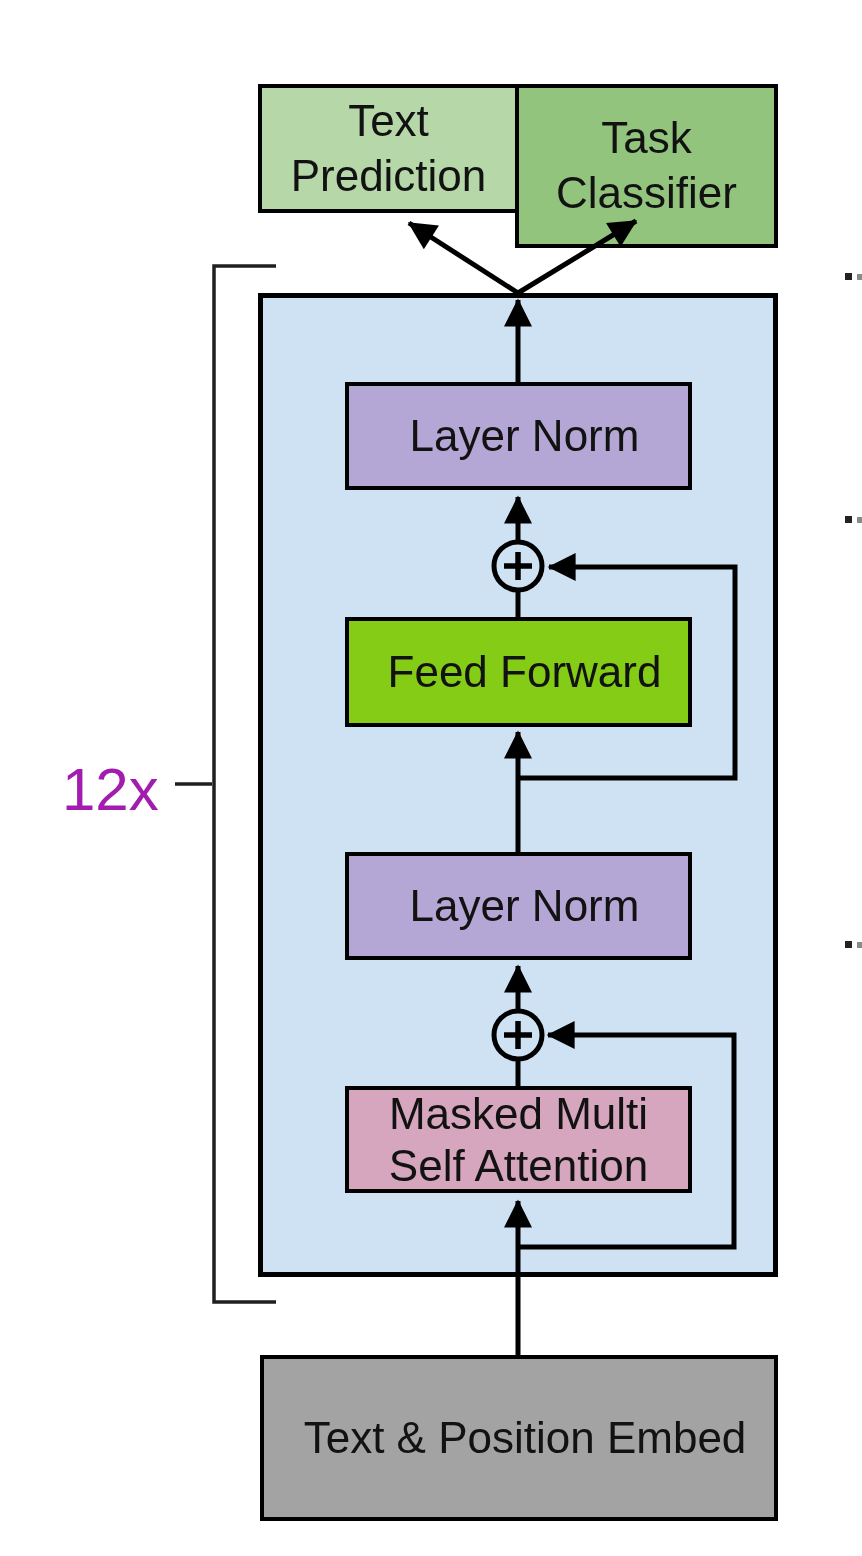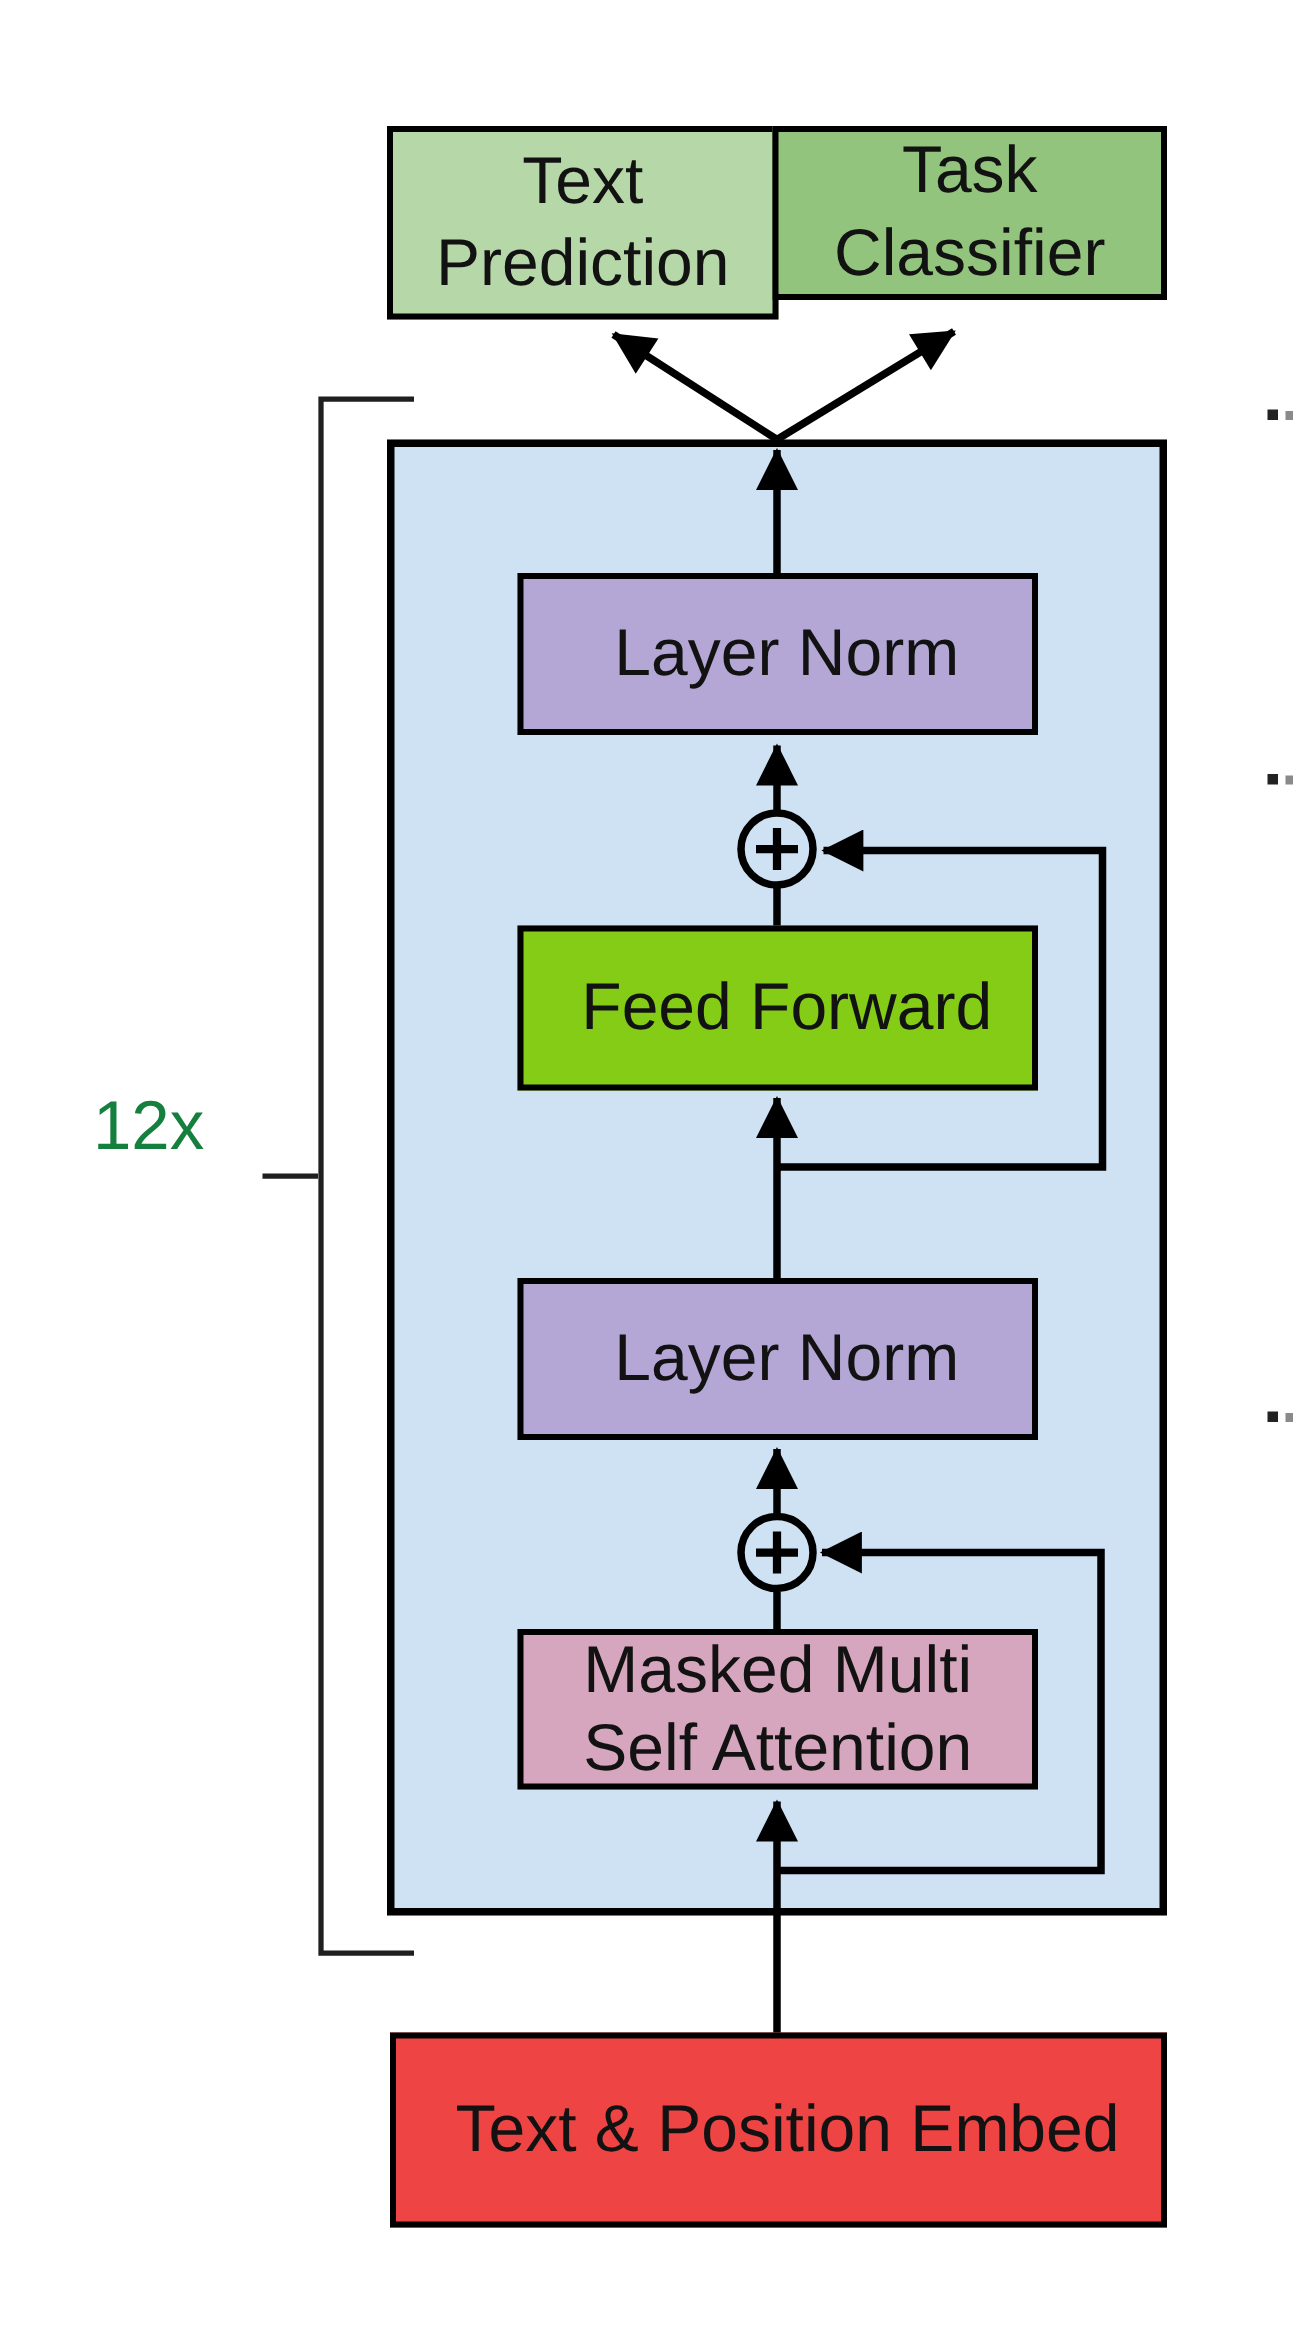--- a/index.html
+++ b/index.html
@@ -8,30 +8,30 @@
     font-family:"Liberation Sans", sans-serif;overflow:hidden;
   }
   .node{
     position:absolute;box-sizing:border-box;border:4px solid #000;
     display:flex;align-items:center;justify-content:center;
     text-align:center;color:#121212;font-size:44px;line-height:1.24;
     z-index:2;
     padding-left:12px;
   }
   .head-left   {left:258px;top:84px;width:261px;height:129px;background:#b6d7a8;padding:0 14px;}
-  .head-right  {left:515px;top:84px;width:263px;height:116px;background:#93c47d;padding:0 14px;}
+  .head-right  {left:515px;top:84px;width:263px;height:164px;background:#93c47d;padding:0 14px;}
   .block       {left:258px;top:293px;width:520px;height:984px;background:#cfe2f3;border-width:5px;z-index:1;}
   .ln-top      {left:345px;top:382px;width:347px;height:108px;background:#b4a7d6;}
   .ff          {left:345px;top:617px;width:347px;height:110px;background:#84cc16;}
   .ln-bottom   {left:345px;top:852px;width:347px;height:108px;background:#b4a7d6;}
   .attn        {left:345px;top:1086px;width:347px;height:107px;background:#d5a6bd;padding:0 0;line-height:1.18;}
-  .embed       {left:260px;top:1355px;width:518px;height:130px;background:#ef4444;}
+  .embed       {left:260px;top:1355px;width:518px;height:166px;background:#a3a3a3;}
   .repeat-label{
-    position:absolute;left:62px;top:727px;width:100px;color:#15803d;
-    font-size:46px;line-height:1.0;text-align:left;z-index:2;
+    position:absolute;left:62px;top:760px;width:100px;color:#a21caf;
+    font-size:60px;line-height:1.0;text-align:left;z-index:2;
   }
   svg.overlay{position:absolute;left:0;top:0;z-index:3;pointer-events:none;}
 </style>
 </head>
 <body>
 
 <div class="canvas">
 
   <div class="node head-left">
     <span>Text Prediction</span>

